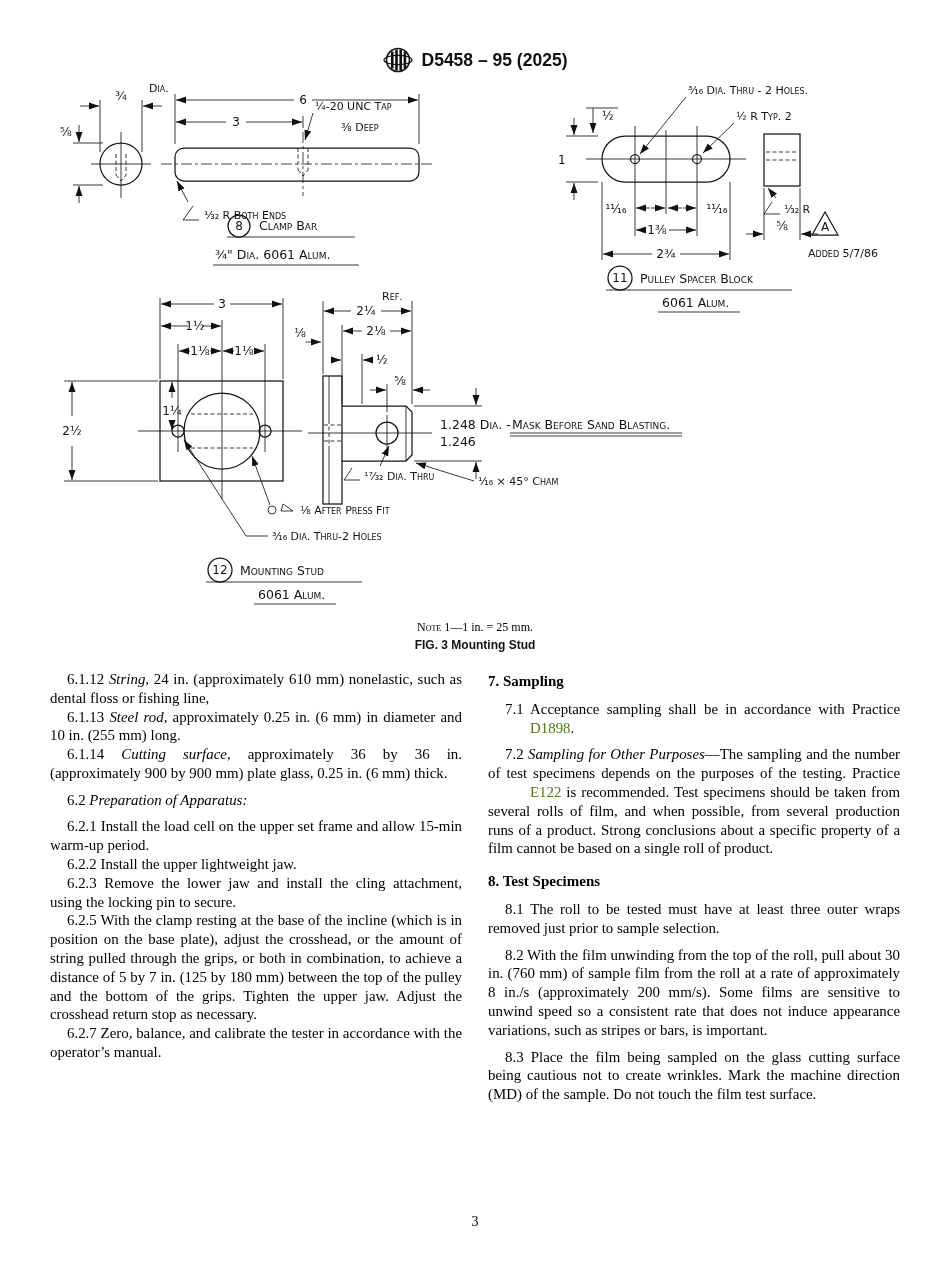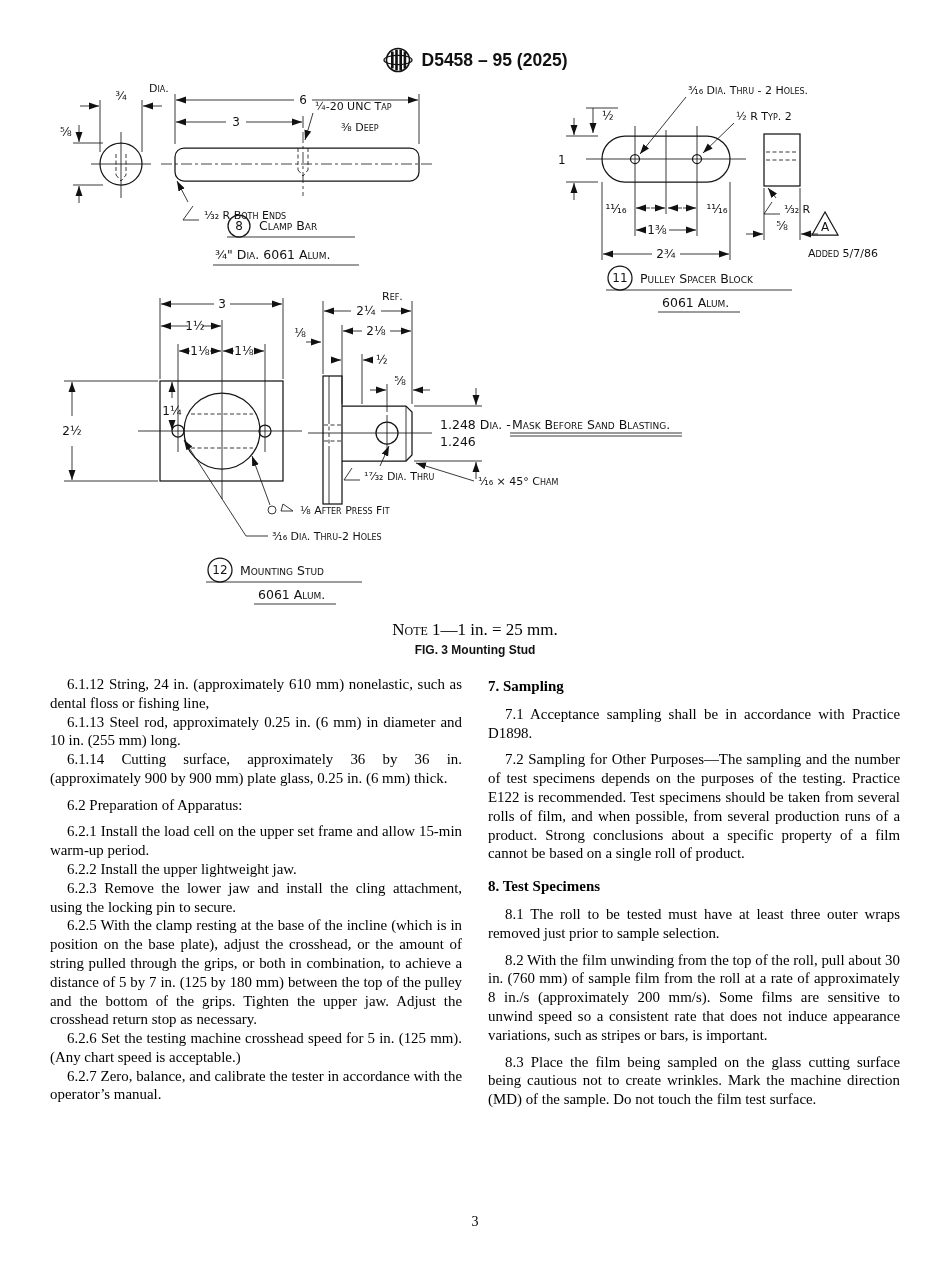--- a/index.html
+++ b/index.html
@@ -14,34 +14,34 @@
   svg .ln{stroke:#161616;stroke-width:1.25;fill:none;}
   svg .th{stroke:#161616;stroke-width:0.85;fill:none;}
   svg .cl{stroke:#161616;stroke-width:0.8;fill:none;stroke-dasharray:11 3 3 3;}
   svg .dsh{stroke:#161616;stroke-width:0.85;fill:none;stroke-dasharray:4 2.5;}
   svg text{font-family:"DejaVu Sans",sans-serif;fill:#111;}
   svg text.lbl{font-size:11px;font-variant:small-caps;}
   svg text.lbl2{font-size:12.5px;font-variant:small-caps;}
   svg text.dim{font-size:12px;}
   svg text.mid{text-anchor:middle;}
   svg text.bal{font-size:12px;text-anchor:middle;}
-  .fig-note{text-align:center;font-size:17px;margin-top:2px;}
+  .fig-note{text-align:center;font-size:12px;margin-top:2px;}
   .fig-note .sc{font-variant:small-caps;}
   .fig-caption{text-align:center;font-family:"Liberation Sans",sans-serif;font-weight:bold;
                font-size:12px;margin-top:3px;color:#111;}
   
   .cols{display:flex;gap:26px;padding:0 50px;margin-top:18px;text-align:justify;}
   .col{width:412px;font-size:14.9px;line-height:1.26;}
   .para{margin:0;text-indent:17px;}
   .sp{margin-top:8px;}
   .p62{margin:8px 0;}
   .hd{font-weight:bold;text-indent:0;margin:14px 0 9px 0;font-size:15px;}
   .hd.first{margin-top:2px;}
-  .it{}
-  .link{color:#000000;}
+  .it{font-style:italic;}
+  .link{color:#4d7c0f;margin-left:42px;}
   .pageno{position:absolute;bottom:42px;left:0;width:100%;text-align:center;font-size:14px;}
 </style>
 </head>
 <body>
 
 <div class="page">
 
   <div class="hdr">
     <svg width="30" height="28" viewBox="0 0 30 28">
       <circle cx="15" cy="14" r="11.5" fill="none" stroke="#111" stroke-width="1.6"></circle>
@@ -317,21 +317,20 @@
   <div class="cols">
     <div class="col">
       <p class="para"><span>6.1.12 </span><span class="it">String,</span><span> 24 in. (approximately 610 mm) nonelastic, such as dental floss or fishing line,</span></p>
       <p class="para"><span>6.1.13 </span><span class="it">Steel rod,</span><span> approximately 0.25 in. (6 mm) in diameter and 10 in. (255 mm) long.</span></p>
       <p class="para"><span>6.1.14 </span><span class="it">Cutting surface,</span><span> approximately 36 by 36 in. (approximately 900 by 900 mm) plate glass, 0.25 in. (6 mm) thick.</span></p>
       <p class="para p62"><span>6.2 </span><span class="it">Preparation of Apparatus:</span></p>
       <p class="para">6.2.1 Install the load cell on the upper set frame and allow 15-min warm-up period.</p>
       <p class="para">6.2.2 Install the upper lightweight jaw.</p>
       <p class="para">6.2.3 Remove the lower jaw and install the cling attachment, using the locking pin to secure.</p>
       <p class="para">6.2.5 With the clamp resting at the base of the incline (which is in position on the base plate), adjust the crosshead, or the amount of string pulled through the grips, or both in combination, to achieve a distance of 5 by 7 in. (125 by 180 mm) between the top of the pulley and the bottom of the grips. Tighten the upper jaw. Adjust the crosshead return stop as necessary.</p>
-      <p class="para">6.2.6 Set the testing machine crosshead speed for 5 in. (125 mm). (Any chart speed is acceptable.)</p>
       <p class="para">6.2.7 Zero, balance, and calibrate the tester in accordance with the operator’s manual.</p>
     </div>
     <div class="col">
       <p class="para hd first">7. Sampling</p>
       <p class="para sp"><span>7.1 Acceptance sampling shall be in accordance with Practice </span><span class="link">D1898</span><span>.</span></p>
       <p class="para sp"><span>7.2 </span><span class="it">Sampling for Other Purposes</span><span>—The sampling and the number of test specimens depends on the purposes of the testing. Practice </span><span class="link">E122</span><span> is recommended. Test specimens should be taken from several rolls of film, and when possible, from several production runs of a product. Strong conclusions about a specific property of a film cannot be based on a single roll of product.</span></p>
       <p class="para hd">8. Test Specimens</p>
       <p class="para sp">8.1 The roll to be tested must have at least three outer wraps removed just prior to sample selection.</p>
       <p class="para sp">8.2 With the film unwinding from the top of the roll, pull about 30 in. (760 mm) of sample film from the roll at a rate of approximately 8 in./s (approximately 200 mm/s). Some films are sensitive to unwind speed so a consistent rate that does not induce appearance variations, such as stripes or bars, is important.</p>
       <p class="para sp">8.3 Place the film being sampled on the glass cutting surface being cautious not to create wrinkles. Mark the machine direction (MD) of the sample. Do not touch the film test surface.</p>

